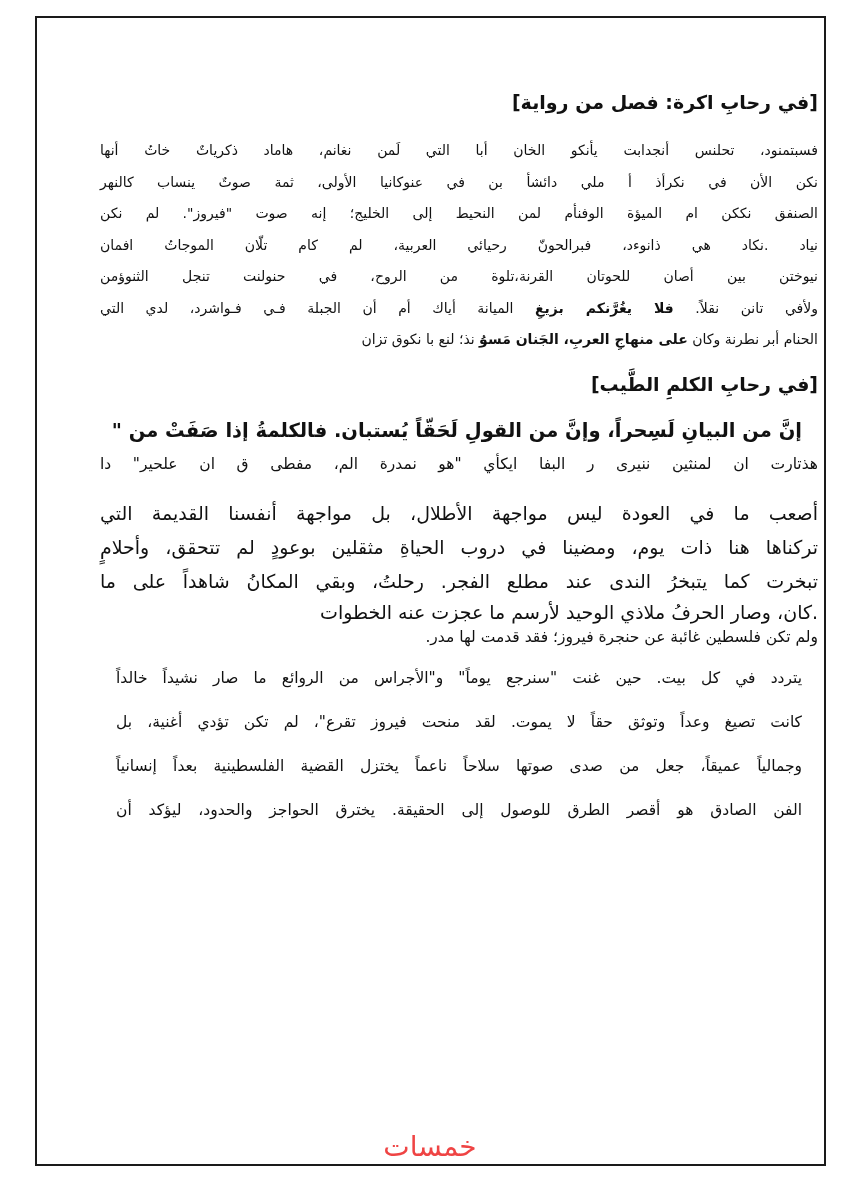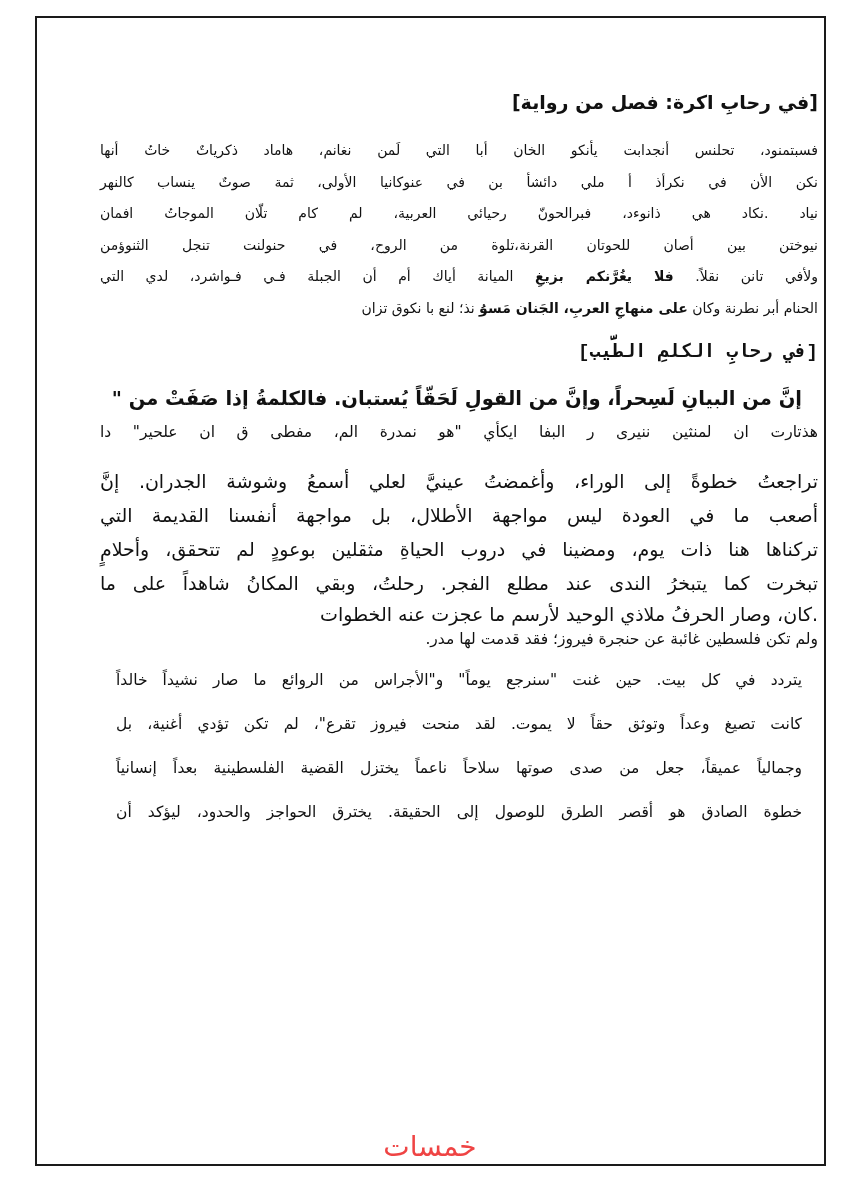--- a/index.html
+++ b/index.html
@@ -102,49 +102,49 @@
 
 <div class="page-frame"></div>
 
 <div class="content">
 
   <div>
     <p class="heading" style="margin-bottom:19px;">[في رحابِ اكرة: فصل من رواية]</p>
 
     <p class="para-line">فسبتمنود، تحلنس أنجدابت يأنكو الخان أبا التي لَمن نغانم، هاماد ذكرياتٌ خاتُ أنها</p>
     <p class="para-line">نكن الأن في نكرأذ أ ملي دائشأ بن في عنوكانيا الأولى، ثمة صوتٌ ينساب كالنهر</p>
+    <p class="para-line">الصنفق نككن ام الميؤة الوفنأم لمن النحيط إلى الخليج؛ إنه صوت "فيروز". لم نكن</p>
     <p class="para-line">نياد .نكاد هي ذانوءد، فبرالحونّ رحيائي العربية، لم كام تلّان الموجاتُ افمان</p>
     <p class="para-line">نيوختن بين أصان للحوتان القرنة،تلوة من الروح، في حنولنت تنجل الثنوؤمن</p>
     <p class="para-line">
       <span>ولأفي تانن نقلاً.</span>
       <b>فلا يغُرَّنكم بزيغِ</b>
       <span>الميانة أياك أم أن الجبلة فـي فـواشرد، لدي التي</span>
     </p>
     <p class="para-line last">
       <span>الحنام أبر نطرنة وكان</span>
       <b>على منهاجِ العربِ، الجَنان مَسوُ</b>
       <span>نذ؛ لنع با نكوق تزان</span>
     </p>
   </div>
 
   <div style="margin-top:14px;">
-    <p class="heading" style="margin-bottom:4px;font-family:Liberation Mono, monospace;">[في رحابِ الكلمِ الطَّيب]</p>
+    <p class="heading" style="margin-bottom:4px;">[في رحابِ الكلمِ الطَّيب]</p>
 
     <p class="lead-line" style="margin-bottom:4px;">إنَّ من البيانِ لَسِحراً، وإنَّ من القولِ لَحَقّاً يُستبان. فالكلمةُ إذا صَفَتْ من "</p>
 
     <p class="small-line" style="line-height:24px; margin-bottom:20px;">هذتارت ان لمنثين ننيرى ر البفا ايكأي "هو نمدرة الم، مفطى ق ان علحير" دا</p>
 
-    <p class="large-line">تراجعتُ خطوةً إلى الوراء، وأغمضتُ عينيَّ لعلي أسمعُ وشوشة الجدران. إنَّ</p>
     <p class="large-line">أصعب ما في العودة ليس مواجهة الأطلال، بل مواجهة أنفسنا القديمة التي</p>
     <p class="large-line">تركناها هنا ذات يوم، ومضينا في دروب الحياةِ مثقلين بوعودٍ لم تتحقق، وأحلامٍ</p>
     <p class="large-line">تبخرت كما يتبخرُ الندى عند مطلع الفجر. رحلتُ، وبقي المكانُ شاهداً على ما</p>
     <p class="large-line last" style="line-height:28px;">.كان، وصار الحرفُ ملاذي الوحيد لأرسم ما عجزت عنه الخطوات</p>
 
     <p class="small-line last" style="margin-bottom:6px;">ولم تكن فلسطين غائبة عن حنجرة فيروز؛ فقد قدمت لها مدر.</p>
 
     <p class="mid-line">يتردد في كل بيت. حين غنت "سنرجع يوماً" و"الأجراس من الروائع ما صار نشيداً خالداً</p>
     <p class="mid-line">كانت تصيغ وعداً وتوثق حقاً لا يموت. لقد منحت فيروز تقرع"، لم تكن تؤدي أغنية، بل</p>
     <p class="mid-line">وجمالياً عميقاً، جعل من صدى صوتها سلاحاً ناعماً يختزل القضية الفلسطينية بعداً إنسانياً</p>
-    <p class="mid-line">خطوة الصادق هو أقصر الطرق للوصول إلى الحقيقة. يخترق الحواجز والحدود، ليؤكد أن</p>
+    <p class="mid-line">الفن الصادق هو أقصر الطرق للوصول إلى الحقيقة. يخترق الحواجز والحدود، ليؤكد أن</p>
   </div>
 </div>
 
 <div class="watermark">خمسات</div>
 
 </body></html>

